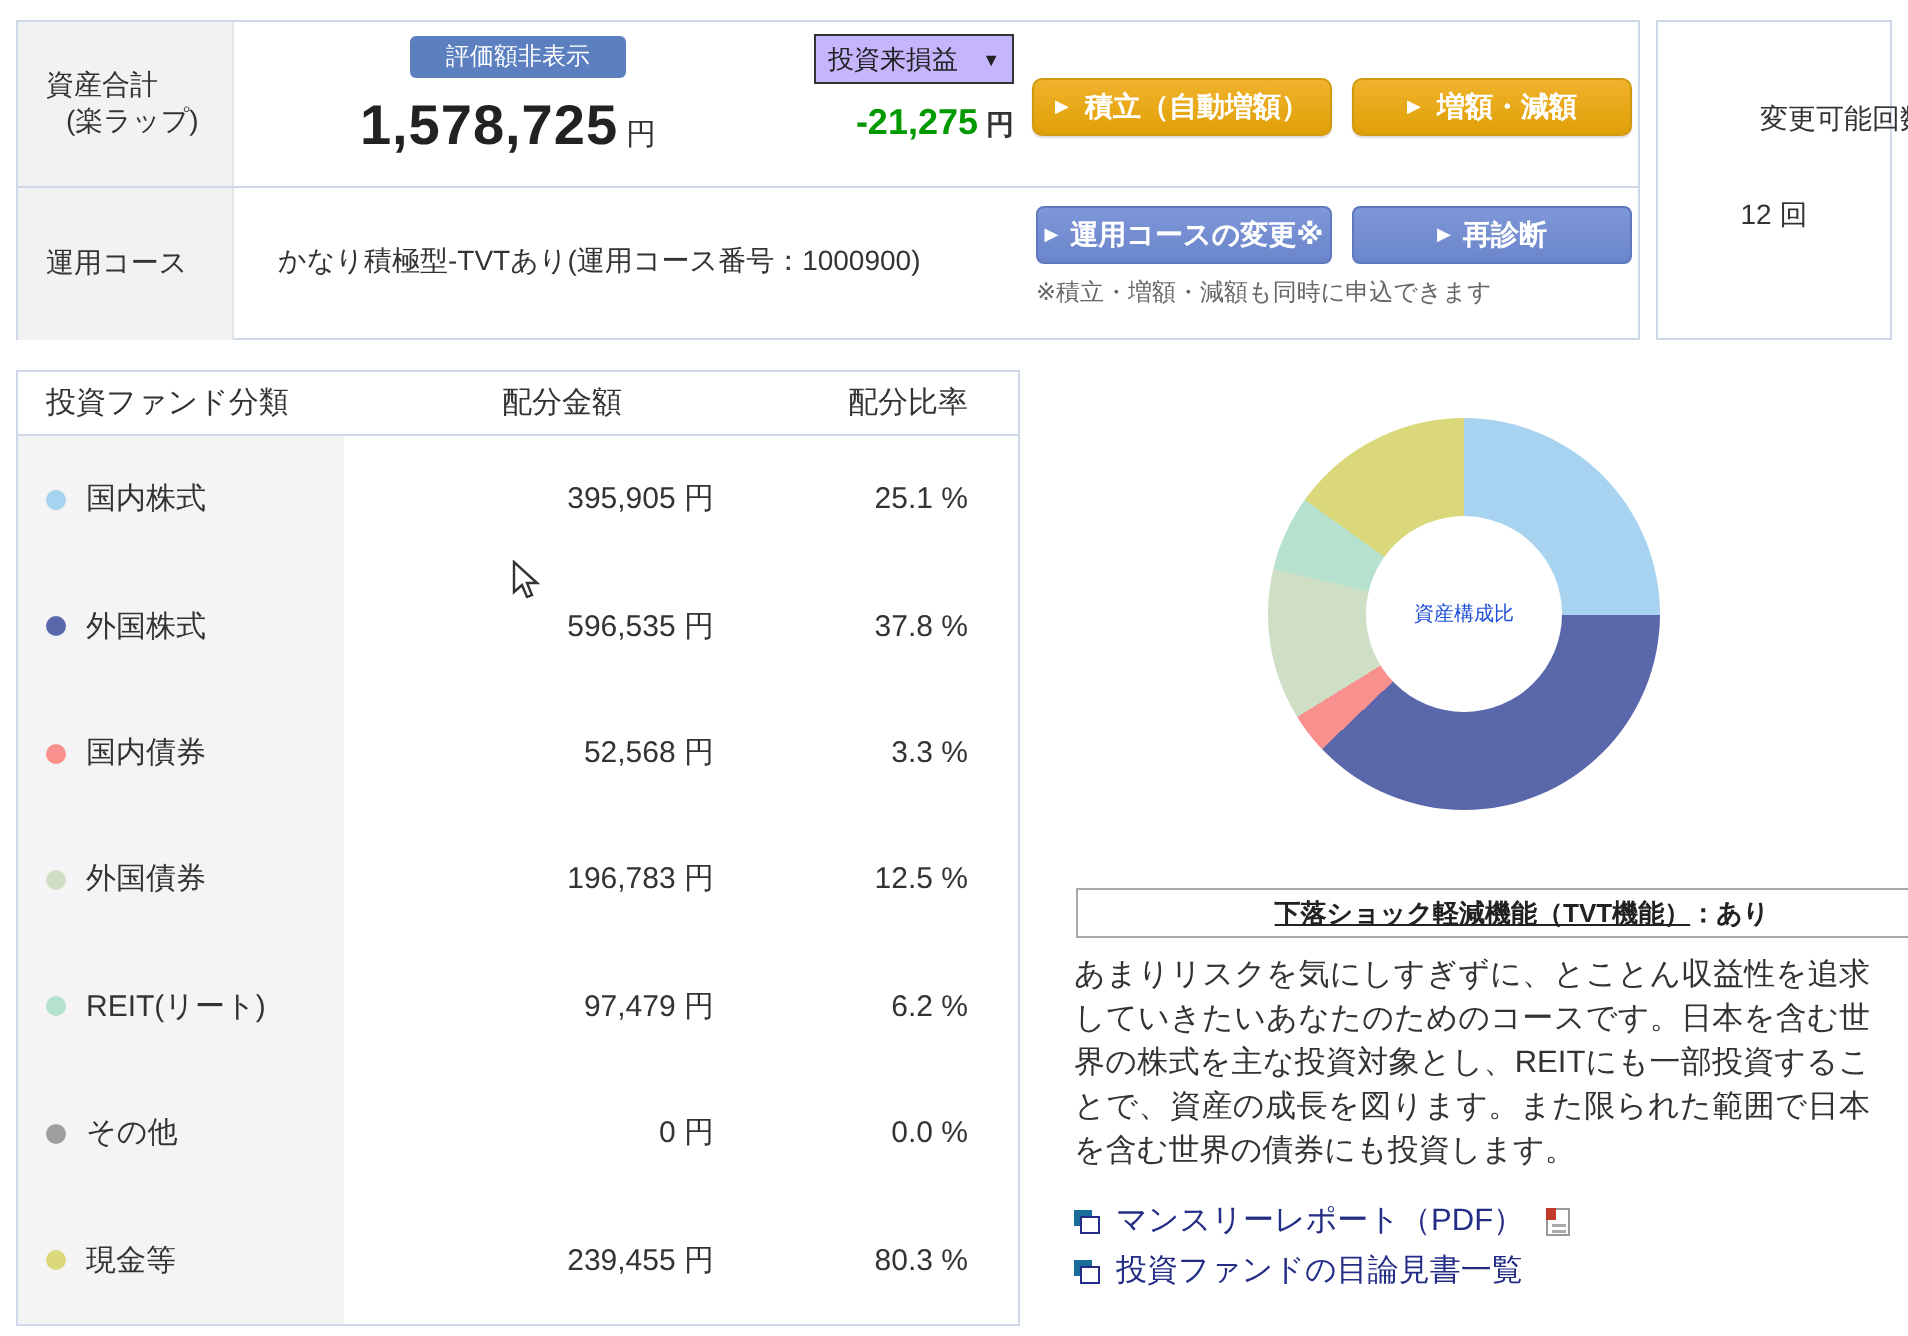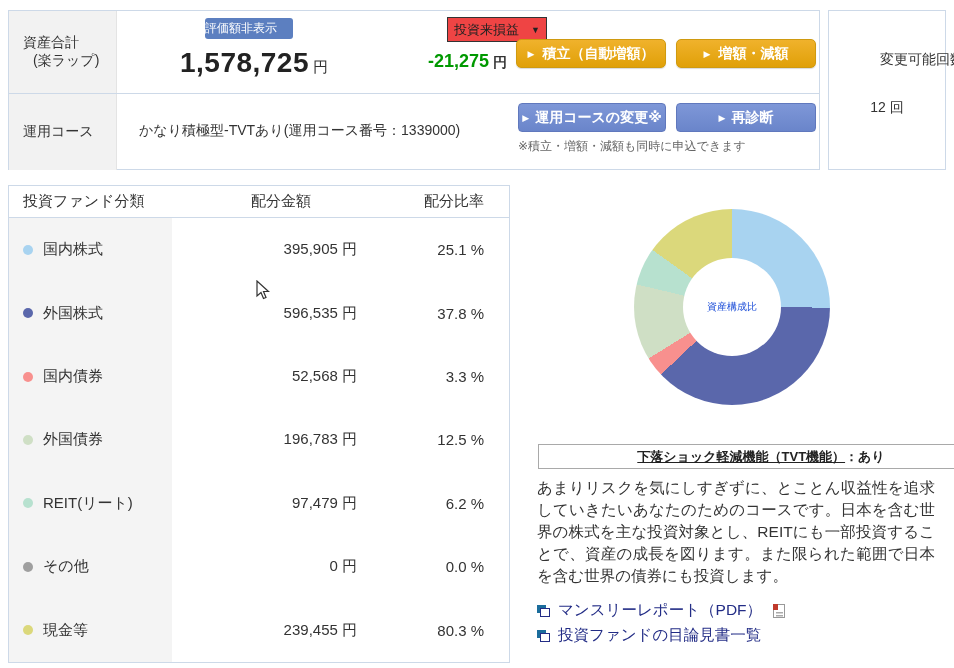--- a/index.html
+++ b/index.html
@@ -17,32 +17,32 @@
   #srow1 { height:83px; border-bottom:1px solid #cdd9e8; }
   #srow2 { height:76px; }
   .label-cell {
     position:absolute; left:0; top:0; bottom:0; width:108px;
     background:#f2f2f2; display:flex; flex-direction:column;
     justify-content:center; padding-left:14px; font-size:14px; color:#333;
     border-right:1px solid #e4e4e4;
   }
   .label-cell .l2 { padding-left:10px; }
   #hide-badge {
-    position:absolute; left:196px; top:7px; width:88px; 
+    position:absolute; left:196px; top:7px; width:108px; text-align:center;
     background:#5c7fc0; color:#fff; font-size:12px; padding:2px 0;
     border-radius:3px; cursor:pointer;
   }
   #total-amount-wrap { position:absolute; left:130px; top:36px; width:230px; text-align:center; }
   #total-amount { font-size:28px; font-weight:bold; color:#222; letter-spacing:.5px; }
   .yen-unit { font-size:15px; font-weight:normal; color:#333; margin-left:4px; }
   #period-select {
     position:absolute; left:398px; top:6px; width:100px; height:25px;
-    border:1px solid #333; background:#ef4444; font-size:13px; color:#222;
+    border:1px solid #333; background:#c4b5fd; font-size:13px; color:#222;
     display:flex; align-items:center; justify-content:space-between;
-    padding:0 6px; cursor:pointer;margin-left:40px;
+    padding:0 6px; cursor:pointer;
   }
   #period-select .caret { font-size:9px; color:#222; }
   #profit-loss { position:absolute; left:360px; top:40px; width:138px; text-align:right;
     font-size:18px; font-weight:bold; }
   #profit-loss .yen-unit { font-size:14px; font-weight:bold; }
 
   .gold-btn {
     position:absolute; top:28px; height:29px; border-radius:5px;
     background:linear-gradient(#f0b22c,#e0a008); border:1px solid #cf9a10;
     color:#fff; font-size:14px; font-weight:bold;
@@ -136,21 +136,21 @@
     </div>
     <div class="gold-btn" id="zougaku-btn">
       <span class="btn-arrow">▶</span>
       <span>増額・減額</span>
     </div>
   </div>
   <div class="srow" id="srow2">
     <div class="label-cell">
       <span>運用コース</span>
     </div>
-    <div id="course-name">かなり積極型-TVTあり(運用コース番号：1339000)</div>
+    <div id="course-name">かなり積極型-TVTあり(運用コース番号：1000900)</div>
     <div class="blue-btn" id="course-change-btn">
       <span class="btn-arrow">▶</span>
       <span>運用コースの変更※</span>
     </div>
     <div class="blue-btn" id="rediagnosis-btn">
       <span class="btn-arrow">▶</span>
       <span>再診断</span>
     </div>
     <div id="apply-note">※積立・増額・減額も同時に申込できます</div>
   </div>

